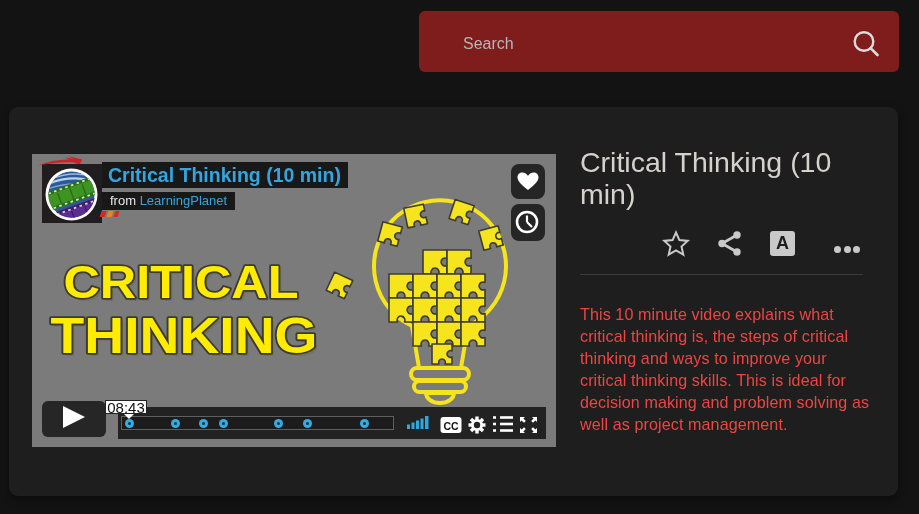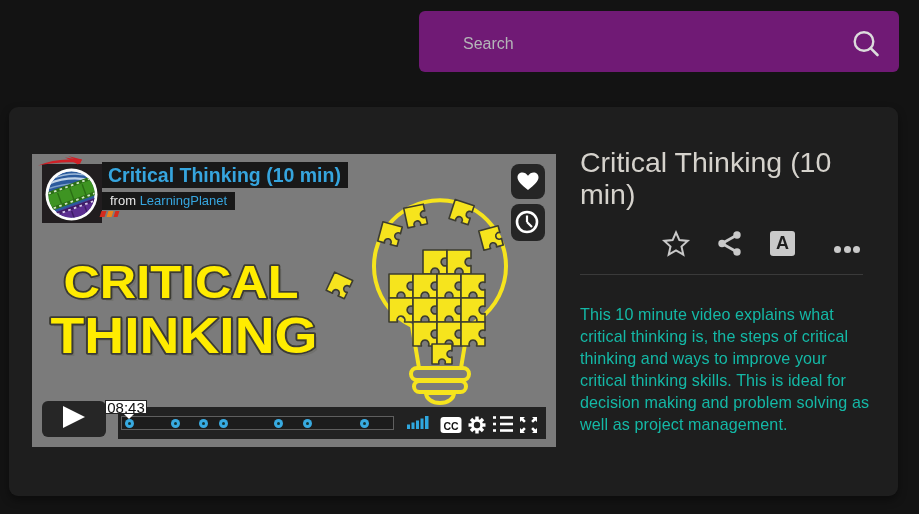--- a/index.html
+++ b/index.html
@@ -1,19 +1,19 @@
 <!DOCTYPE html>
 <html><head>
 <meta charset="utf-8">
 <style>
   * { margin:0; padding:0; box-sizing:border-box; }
   html,body { width:919px; height:514px; }
   body { background:#131313; font-family:"Liberation Sans",sans-serif; position:relative; overflow:hidden; }
 
-  .search { position:absolute; left:419px; top:11px; width:480px; height:61px; background:#701a75; border-radius:6px; }
+  .search { position:absolute; left:419px; top:11px; width:480px; height:61px; background:#7f1d1d; border-radius:6px; }
   .search .ph { position:absolute; left:44px; top:33px; color:#b4b6b8; font-size:16px; line-height:0; }
   .search svg { position:absolute; left:420px; top:8px; }
 
   .panel { position:absolute; left:9px; top:107px; width:889px; height:389px; background:#1e1e1e; border-radius:9px; box-shadow:0 4px 9px rgba(0,0,0,0.4); }
 
   .player { position:absolute; left:23px; top:47px; width:524px; height:293px; background:#7b7b7b; overflow:hidden; }
   .player svg.art { position:absolute; left:0; top:0; }
 
   
   .logo-sq { position:absolute; left:10px; top:10px; width:60px; height:59px; background:#211d1f; }
@@ -31,21 +31,21 @@
   .playb .tri { position:absolute; left:21px; top:4.5px; width:0; height:0; border-left:22px solid #fff; border-top:11.5px solid transparent; border-bottom:11.5px solid transparent; }
   .tooltip { position:absolute; left:73px; top:246px; width:42px; height:14px; background:#fff; border:1px solid #222; color:#111; font-size:15px; text-align:center; line-height:13px; }
   .tooltip:after { content:""; position:absolute; left:18px; top:13px; border-left:5px solid transparent; border-right:5px solid transparent; border-top:5px solid #fff; }
   .rail { position:absolute; left:89px; top:262px; width:273px; height:14px; border:1px solid #5f5f5f; background:#1c1c1c; }
   .dot { position:absolute; top:2px; width:9px; height:9px; border-radius:50%; background:#38aae1; }
   .dot:after { content:""; position:absolute; left:3px; top:3px; width:3px; height:3px; border-radius:50%; background:#133; }
 
   .rc-title { position:absolute; left:571px; top:40px; width:290px; color:#d5d2cc; font-size:28.5px; line-height:31.5px; font-weight:normal; letter-spacing:0px; }
   .rc-icons { position:absolute; left:571px; top:120px; width:290px; height:30px; }
   .divider { position:absolute; left:571px; top:166.5px; width:283px; height:1px; background:#3a3a3a; }
-  .rc-desc { position:absolute; left:571px; top:196px; width:320px; color:#14b8a6; font-size:16.1px; line-height:22.1px; letter-spacing:0.1px; }
+  .rc-desc { position:absolute; left:571px; top:196px; width:320px; color:#ef4444; font-size:16.1px; line-height:22.1px; letter-spacing:0.1px; }
   .abox { position:absolute; left:190px; top:4px; width:25px; height:25px; background:#c9c9c9; border-radius:3px; color:#1e1e1e; font-weight:bold; font-size:18px; text-align:center; line-height:25px; }
   .dots3 { position:absolute; left:254px; top:12px; width:40px; white-space:nowrap; }
   .dots3 i { display:inline-block; width:7px; height:7px; border-radius:50%; background:#c9c9c9; margin-right:2.5px; }
 </style>
 </head>
 <body>
 
 <div class="search">
   <span class="ph">Search</span>
   <svg width="58" height="52" viewBox="0 0 58 52">

